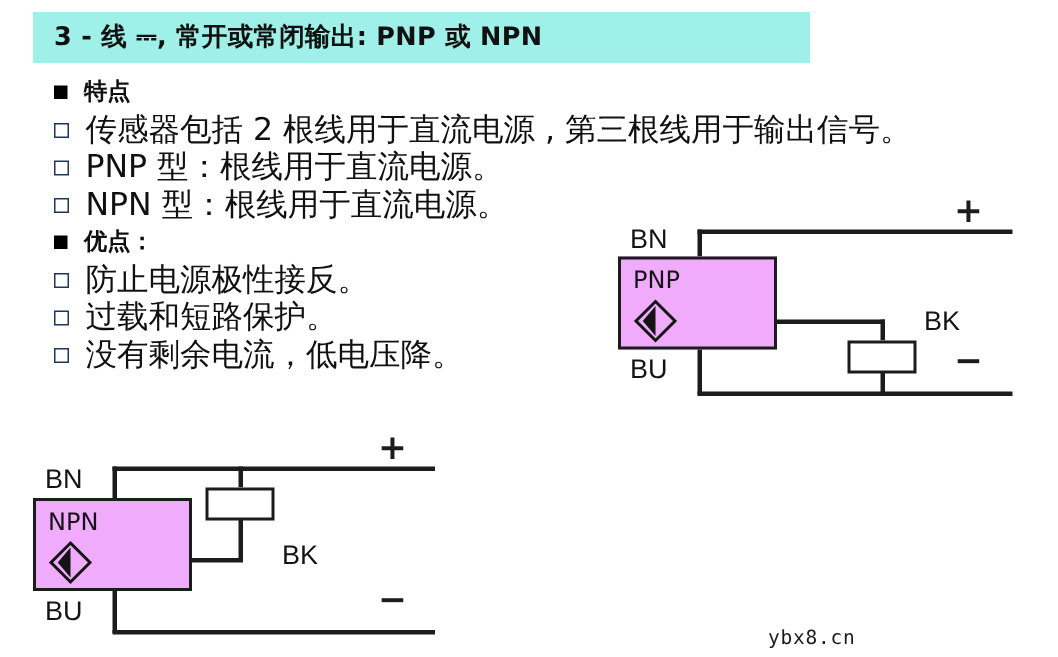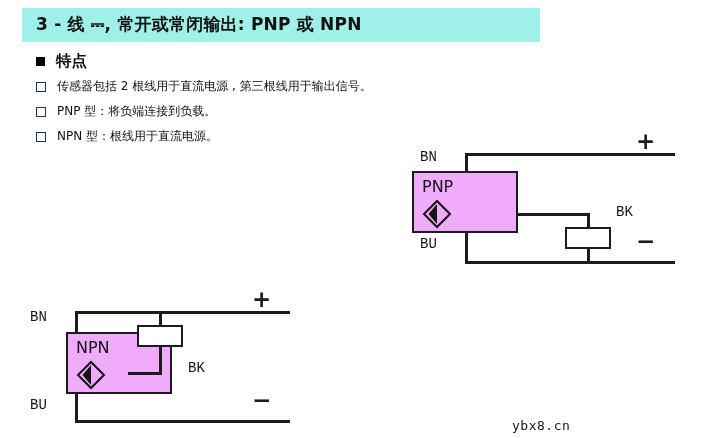--- a/index.html
+++ b/index.html
@@ -73,21 +73,21 @@
     flex: none;
     box-sizing: content-box;
   }
   .head-text {
     font-size: 15.5px;
     font-weight: bold;
     color: #101010;
     line-height: 22px;
   }
   .item-text {
-    font-size: 12px;
+    font-size: 21px;
     color: #101010;
     line-height: 22px;
     font-weight: 500;
   }
 
   
   .diagram {
     position: absolute;
   }
   .diag-pnp { left: 402px; top: 126px; width: 303px; height: 125px; }
@@ -122,23 +122,23 @@
     height: 30px;
   }
   .resistor {
     position: absolute;
     background: #ffffff;
     border: 2.4px solid #1c1c1c;
     box-sizing: border-box;
   }
   .term-label {
     position: absolute;
-    font-size: 14px;
+    font-size: 18px;
     color: #141414;
-    font-family: Liberation Mono, monospace;
+    font-family: Liberation Sans, sans-serif;
   }
   .polarity {
     position: absolute;
     font-size: 23px;
     font-weight: bold;
     color: #1c1c1c;
     line-height: 1;
     font-family: "DejaVu Sans", "Liberation Sans", sans-serif;
   }
 
@@ -166,28 +166,46 @@
     <div class="row">
       <span class="bullet-filled"></span>
       <span class="head-text">特点</span>
     </div>
     <div class="row">
       <span class="bullet-hollow"></span>
       <span class="item-text">传感器包括 2 根线用于直流电源 , 第三根线用于输出信号。</span>
     </div>
     <div class="row">
       <span class="bullet-hollow"></span>
-      <span class="item-text">PNP 型：将负端连接到负载。</span>
+      <span class="item-text">PNP 型：根线用于直流电源。</span>
     </div>
     <div class="row">
       <span class="bullet-hollow"></span>
       <span class="item-text">NPN 型：根线用于直流电源。</span>
     </div>
   </div>
 
+  <div class="section sec-advantages">
+    <div class="row">
+      <span class="bullet-filled"></span>
+      <span class="head-text">优点：</span>
+    </div>
+    <div class="row">
+      <span class="bullet-hollow"></span>
+      <span class="item-text">防止电源极性接反。</span>
+    </div>
+    <div class="row">
+      <span class="bullet-hollow"></span>
+      <span class="item-text">过载和短路保护。</span>
+    </div>
+    <div class="row">
+      <span class="bullet-hollow"></span>
+      <span class="item-text">没有剩余电流，低电压降。</span>
+    </div>
+  </div>
 
   <div class="diagram diag-pnp">
 
     <div class="wire h" style="left:63px; top:27px; width:210px;"></div>
 
     <div class="wire v" style="left:63px; top:27px; height:18px;"></div>
 
     <div class="sensor-box" style="left:10px; top:45px; width:106px; height:62px;">
       <span class="sensor-label">PNP</span>
       <span class="sensor-symbol">
@@ -215,21 +233,21 @@
     <span class="polarity" style="left:234px; top:4px;">+</span>
     <span class="polarity" style="left:234px; top:104px;">−</span>
   </div>
 
   <div class="diagram diag-npn">
 
     <div class="wire h" style="left:63px; top:27px; width:215px;"></div>
 
     <div class="wire v" style="left:63px; top:27px; height:21px;"></div>
 
-    <div class="sensor-box" style="left:10px; top:48px; width:106px; height:62px;margin-left:44px;">
+    <div class="sensor-box" style="left:10px; top:48px; width:106px; height:62px;">
       <span class="sensor-label">NPN</span>
       <span class="sensor-symbol">
         <svg width="30" height="30" viewBox="0 0 30 30">
           <polygon points="15,2 28,15 15,28 2,15" fill="none" stroke="#141414" stroke-width="2"></polygon>
           <polygon points="15,5 15,25 6.5,15" fill="#141414"></polygon>
         </svg>
       </span>
     </div>
 
     <div class="wire v" style="left:147px; top:27px; height:14px;"></div>

